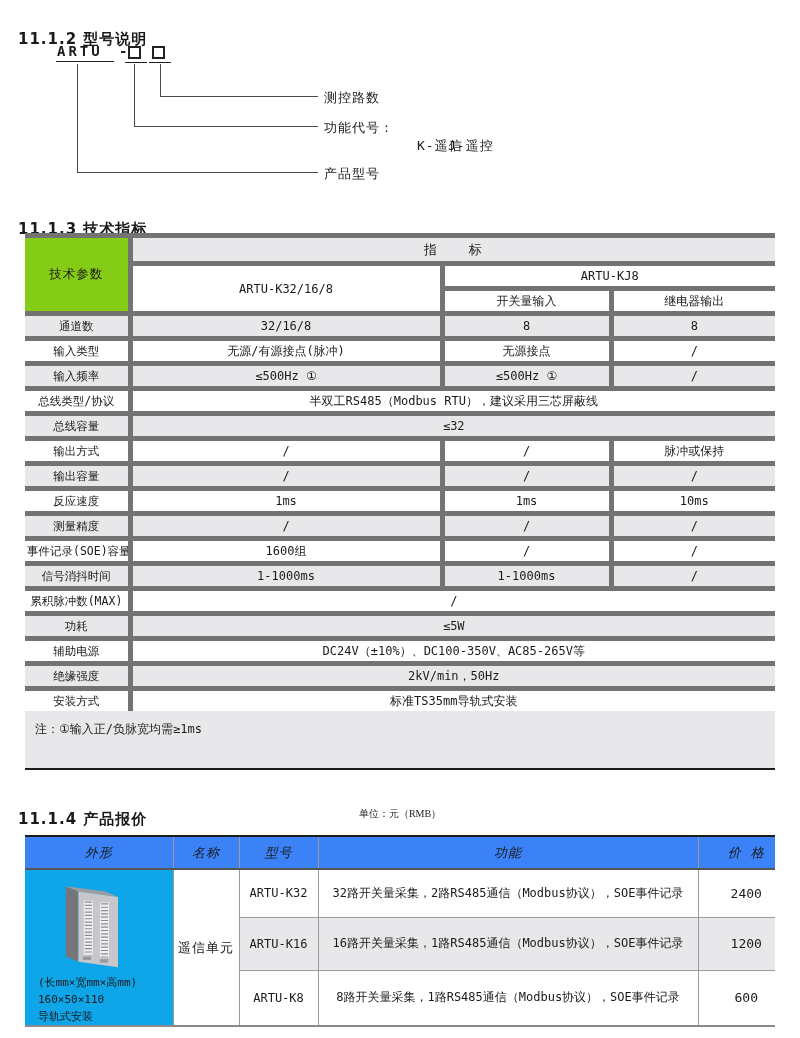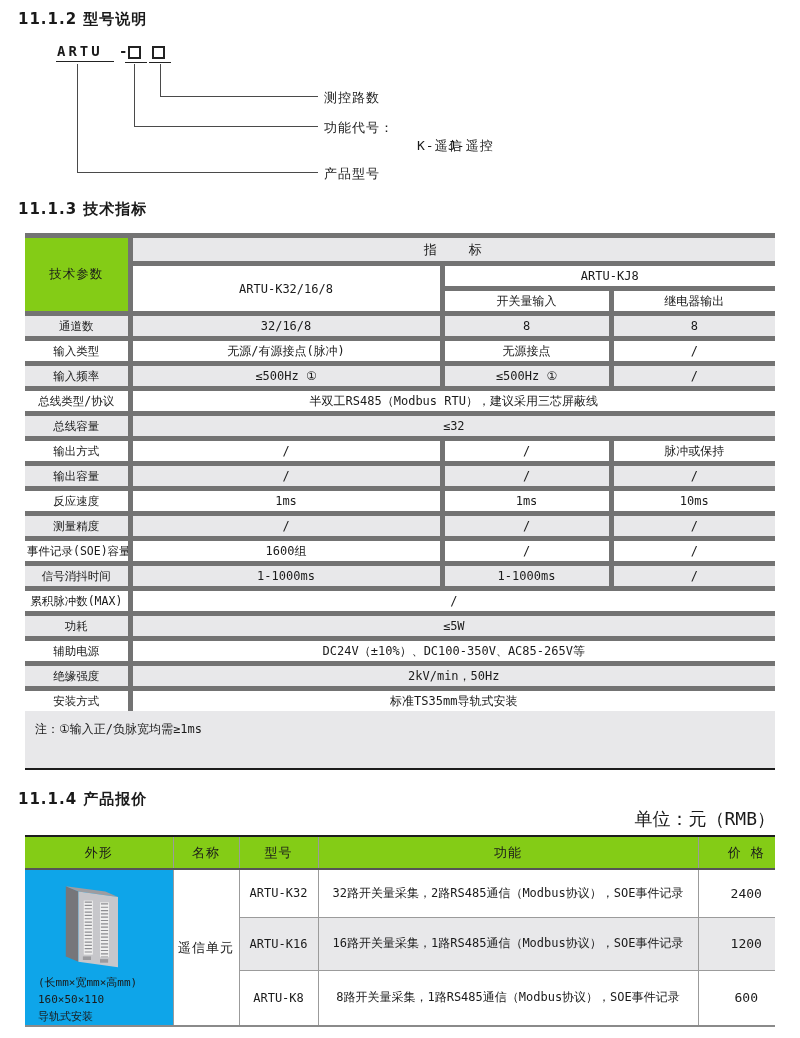--- a/index.html
+++ b/index.html
@@ -10,20 +10,21 @@
     color:#1a1a1a;
     font-family:"DejaVu Sans Mono","DejaVu Sans",sans-serif;
     overflow:hidden;
   }
   .abs { position:absolute; }
   .heading {
     font-family:"DejaVu Sans",sans-serif;
     font-weight:bold;
     font-size:15px;
     letter-spacing:1px;
+    margin-top:20px;
   }
 
   
   .artu { font-size:14px; font-weight:bold; letter-spacing:3px; }
   .dash { font-size:14px; font-weight:bold; }
   .mbox { width:13px; height:13px; border:2px solid #222; display:block; }
   .uline { height:1px; background:#222; display:block; }
   .dline { background:#4a4a4a; display:block; }
   .dlabel { font-size:13px; letter-spacing:1px; white-space:nowrap; }
 
@@ -57,32 +58,32 @@
     width:750px; height:59px;
     background:#e8e8ea;
     border-bottom:2px solid #1c1c1c;
     font-size:12px;
     padding-top:7px;
     line-height:23px;
   }
   .note-line1 { padding-left:10px; }
   .note-line2 { padding-left:46px; }
 
-  .unit-note { width:750px; text-align:right; font-size:18px; }
+  .unit-note { width:750px; text-align:center; font-size:10px;font-family:Liberation Serif, serif; }
 
   
   .price { width:750px; border-top:2px solid #1c1c1c; border-bottom:2px solid #8a8a8a; }
   .price td {
     border:1px solid #9b9b9b;
     font-size:12px;
     white-space:nowrap;
   }
   .price td:first-child { border-left:none; }
   .price td:last-child { border-right:none;padding-left:19px; }
-  .price thead td { height:33px; background:#84cc16; font-size:13px; letter-spacing:1px; border-bottom:2px solid #555; }
+  .price thead td { height:33px; background:#3b82f6; font-size:13px; letter-spacing:1px; border-bottom:2px solid #555;font-style:italic; }
   .price tr.pr1 td { height:46px; }
   .price tr.pr2 td { height:50px; }
   .price tr.pr3 td { height:53px;margin-top:24px; }
   .price tr.pr2 td.shade { background:#e8e8ea; }
   .price td.appearance { background:#0ea5e9; vertical-align:top; text-align:left; }
   .price td.name-cell { background:#ffffff; font-size:13px; letter-spacing:1px; }
   .price td.price-val { font-size:13px; }
   .module-img { margin:8px 0 4px 30px; width:72px; height:92px; }
   .dims { padding-left:13px; font-size:11px; line-height:17px; white-space:nowrap; }
 </style>

